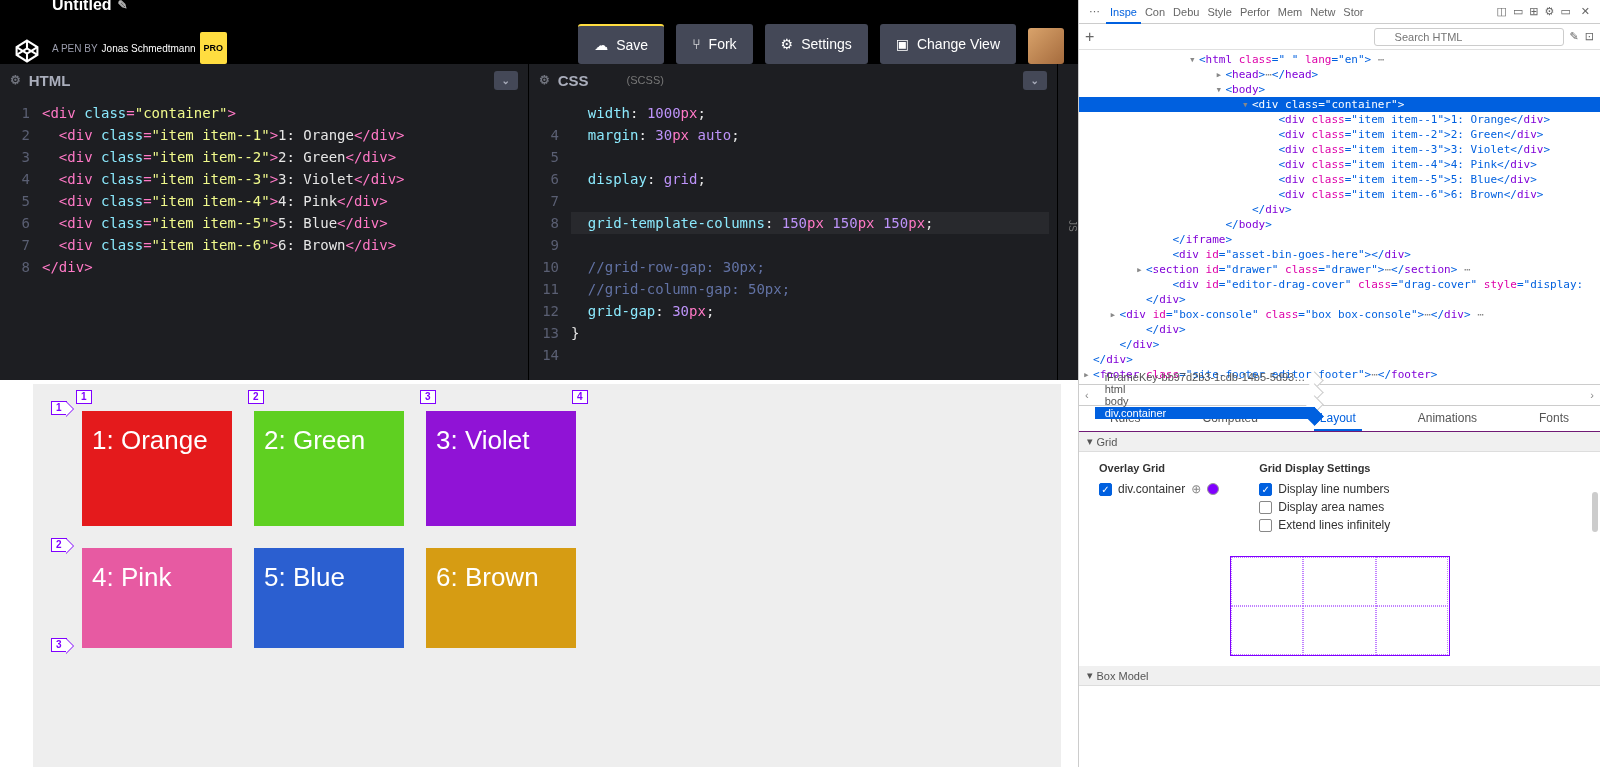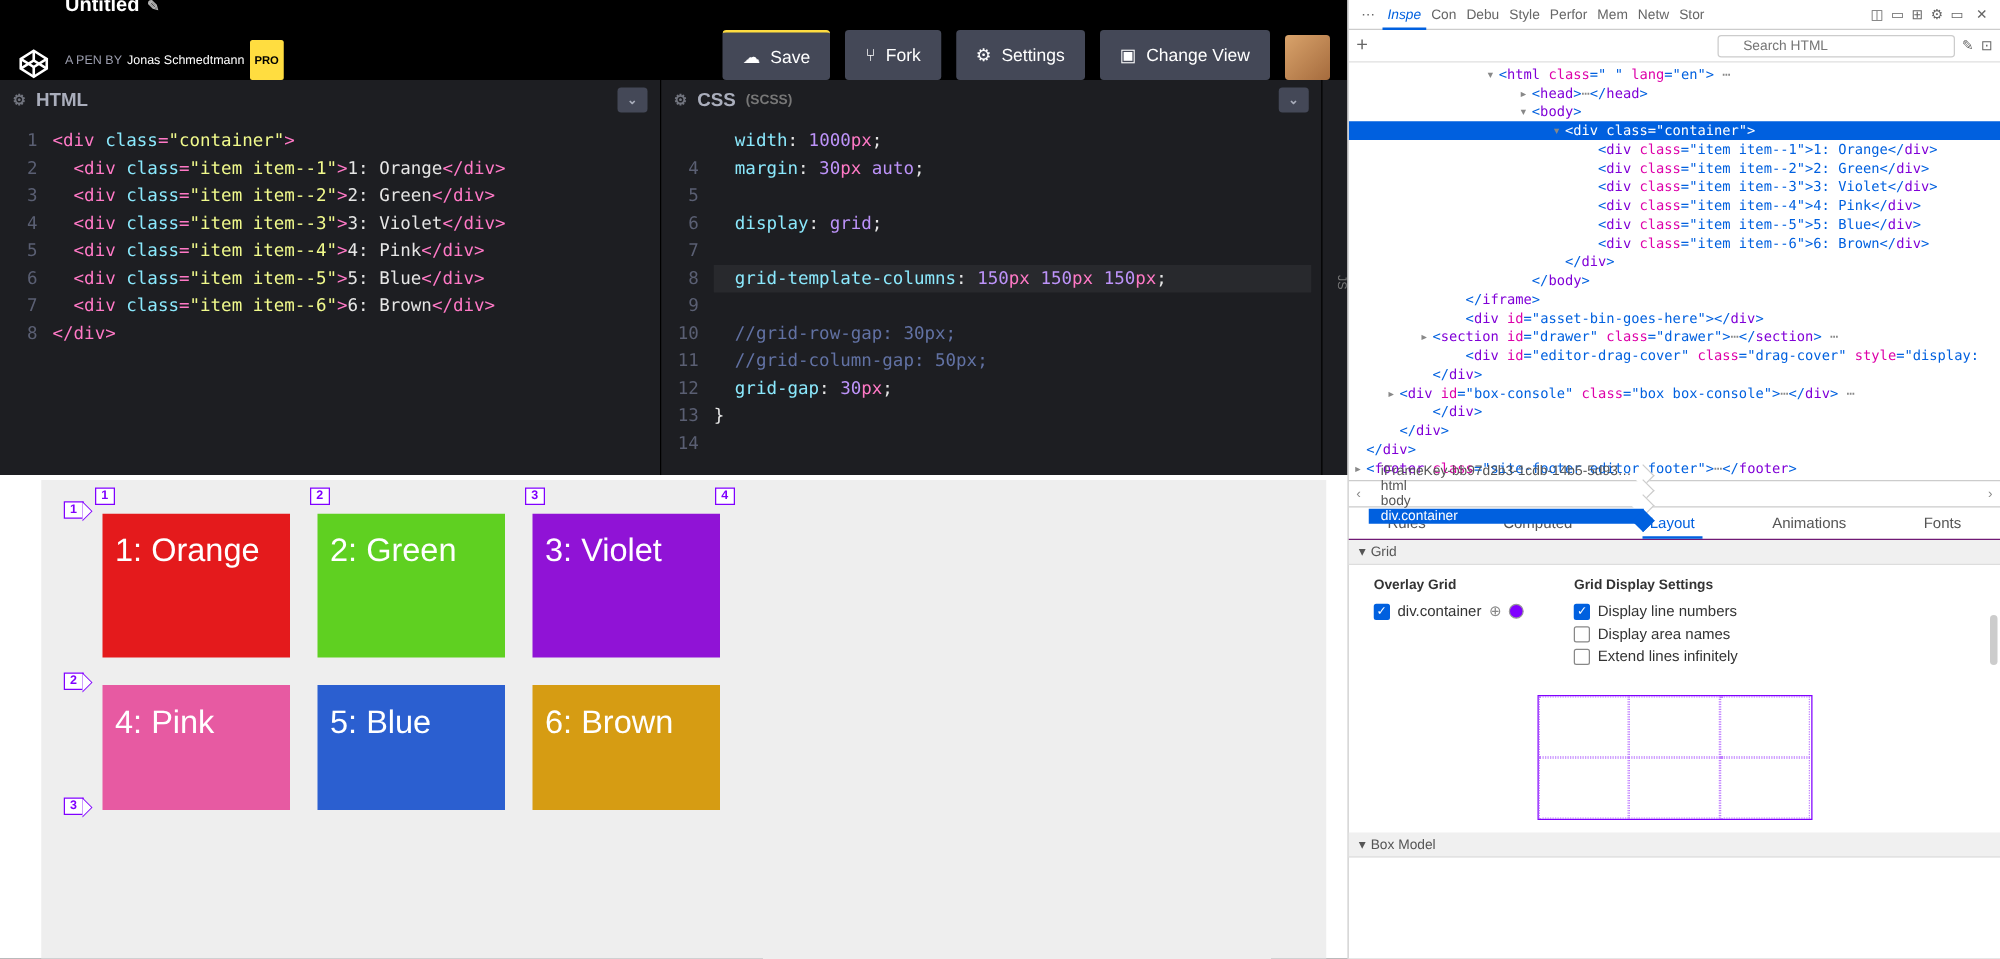--- a/index.html
+++ b/index.html
@@ -21,21 +21,21 @@
 .cp-btn { background: #444857; color: #fff; border: none; height: 40px; padding: 0 16px; font-size: 14px; display: flex; align-items: center; gap: 8px; cursor: pointer; border-radius: 3px; }
 .cp-btn.save { border-top: 2px solid #ffdd40; }
 .cp-avatar { width: 36px; height: 36px; border-radius: 3px; background: linear-gradient(135deg,#d9a36b,#a56b3d); }
 
 
 .editors { height: 316px; display: flex; background: #060606; }
 .editor-col { flex: 1; display: flex; flex-direction: column; border-right: 1px solid #000; min-width:0;}
 .editor-col:last-child{border-right:none;}
 .editor-head { height: 32px; background: #1d1e22; color: #aaaebc; display: flex; align-items: center; padding: 0 10px; font-size: 15px; font-weight: 700; gap: 8px; }
 .editor-head .gear { font-size: 12px; opacity: .6; }
-.editor-head .sub { font-size: 11px; font-weight: 700; color: #777; }
+.editor-head .sub { font-size: 11px; font-weight: 400; color: #777; margin-left: 30px; }
 .editor-head .spacer { flex: 1; }
 .editor-head .chev { background: #444857; padding: 4px 8px; border-radius: 3px; font-size: 10px; cursor:pointer;}
 .js-tab { width: 20px; background: #1d1e22; color:#777; font-size:10px; display:flex; align-items:flex-start; justify-content:center; padding-top:8px; writing-mode: vertical-rl; }
 .code-area { flex: 1; background: #1d1e22; padding: 6px 0; overflow: hidden; font-family: "SF Mono", Monaco, Consolas, monospace; font-size: 14px; line-height: 22px; position:relative;}
 .code-line { display: flex; white-space: pre; }
 .gutter { width: 42px; text-align: right; padding-right: 12px; color: #5a5f73; user-select: none; }
 .hl-row{position:absolute; left:42px; right:8px; top:116px; height:22px; background:rgba(255,255,255,.05); z-index:0;}
 .code-line .code{position:relative; z-index:1;}
 
 .tg{color:#ff79c6;} .at{color:#8be9fd;} .eq{color:#ff79c6;} .st{color:#f1fa8c;} .tx{color:#e6e6e6;}
@@ -47,21 +47,21 @@
 .grid-area{ position:absolute; left:49px; top:27px; }
 .grid-cells{ display:grid; grid-template-columns:150px 150px 150px; grid-template-rows:115px 100px; gap:22px; }
 .cell{color:#fff; font-size:26px; font-weight:400; padding:14px 10px; font-family: Helvetica, Arial, sans-serif;}
 .grid-label{ position:absolute; background:#fff; border:1px solid #8000ff; color:#8000ff; font-size:10px; padding:0 4px; height:14px; line-height:12px; font-weight:600;}
 .grid-label.tri::after{content:""; position:absolute; right:-7px; top:0; border-top:7px solid transparent; border-bottom:7px solid transparent; border-left:7px solid #fff; height:0;}
 .grid-label.tri::before{content:""; position:absolute; right:-8px; top:-1px; border-top:8px solid transparent; border-bottom:8px solid transparent; border-left:8px solid #8000ff;}
 
 
 .dt-tabs{ height:24px; border-bottom:1px solid #ccc; display:flex; align-items:center; font-size:11px; color:#666; padding-left:6px; gap:2px;}
 .dt-tab{ padding:4px 4px; cursor:pointer; white-space:nowrap; overflow:hidden;}
-.dt-tab.active{ color:#0060df; border-bottom:2px solid #0060df;font-style:italic; }
+.dt-tab.active{ color:#0060df; border-bottom:2px solid #0060df; }
 .dt-tab-icons{ margin-left:auto; display:flex; gap:6px; padding-right:6px; color:#666;}
 .dt-close{color:#666; padding:0 4px; cursor:pointer;}
 .dt-search-row{ height:26px; display:flex; align-items:center; gap:6px; border-bottom:1px solid #e0e0e0; padding:0 6px;}
 .dt-search-row .plus{ font-size:16px; color:#666; cursor:pointer;}
 .dt-search{ flex:1; max-width:190px; margin-left:auto; border:1px solid #ccc; border-radius:3px; height:18px; font-size:11px; padding:0 6px 0 20px; background:#fff; position:relative;}
 .dt-search-wrap{position:relative; flex:1; display:flex; justify-content:flex-end;}
 .dt-search-wrap::before{content:"⌕"; position:absolute; left:calc(100% - 190px + 5px); top:1px; color:#888; font-size:12px;}
 .dt-icons-r{display:flex; gap:6px; color:#666;}
 
 .dom-tree{ flex:0 0 auto; max-height:380px; overflow:auto; font-family:"SF Mono",Monaco,monospace; font-size:11px; line-height:15px; color:#0060df; padding:2px 0;}

